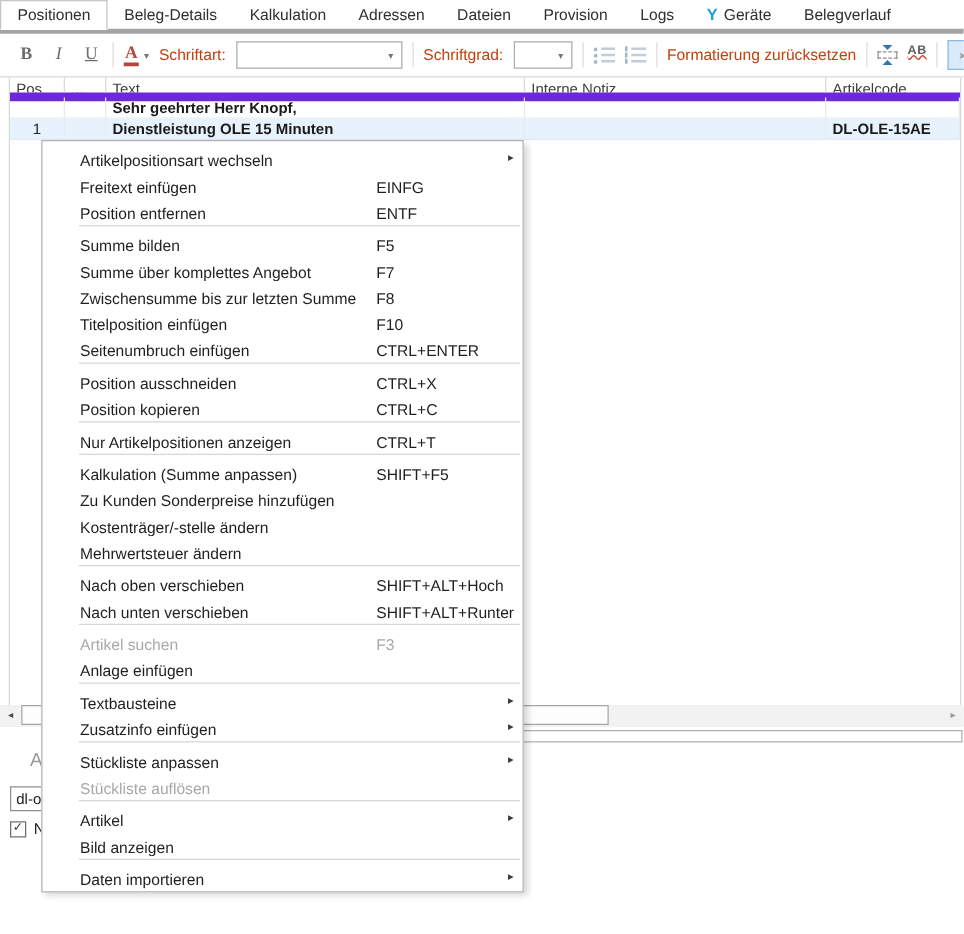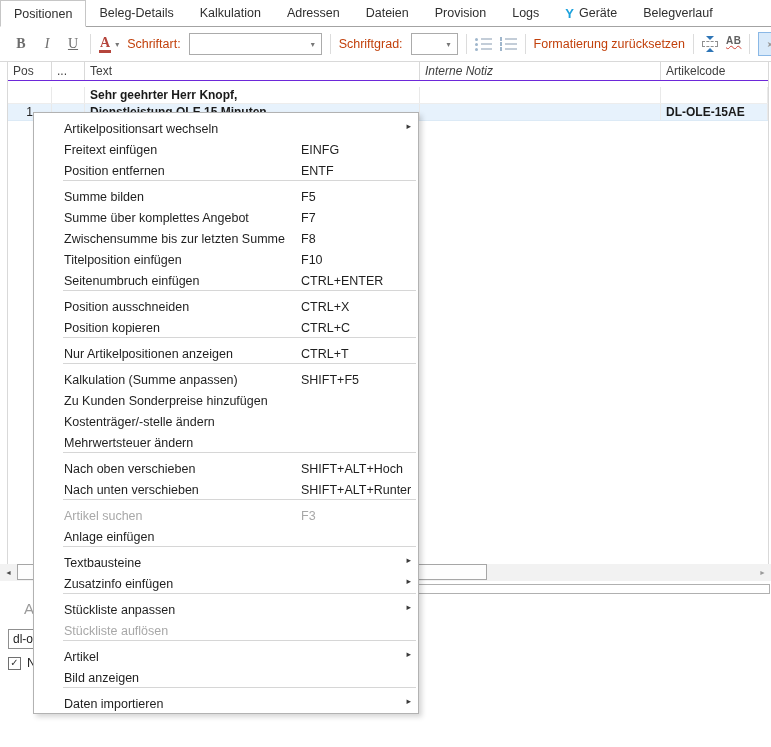--- a/index.html
+++ b/index.html
@@ -9,21 +9,21 @@
     background: #fff;
     font-family: "Liberation Sans", sans-serif;
     overflow: hidden;
     color: #333;
   }
 
   
   .tabbar {
     position: absolute; top: 0; left: 0; right: 0; height: 27px;
     display: flex; align-items: stretch;
-    border-bottom: 1px solid #a3a3a3; background: #fff;
+    border-bottom: 4px solid #a3a3a3; background: #fff;
   }
   .tab {
     display: flex; align-items: center; gap: 5px;
     padding: 0 13px; font-size: 12.5px; color: #2f2f2f;
     position: relative; cursor: default; white-space: nowrap;
   }
   .tab.active {
     border: 1px solid #c6c6c6; border-bottom: 1px solid #fff;
     margin-bottom: -1px; background: #fff; z-index: 2;
   }
@@ -83,30 +83,30 @@
 
   
   .grid {
     position: absolute; top: 61px; left: 0; width: 771px; height: 520px;
     border-top: 1px solid #d9d9d9; border-bottom: 1px solid #c9c9c9; background: #fff;
   }
   .gvline { position: absolute; top: 0; width: 1px; height: 502px; background: #d9d9d9; }
   .gvline.left { left: 7px; } .gvline.right { left: 768px; }
   .ghead {
     position: absolute; top: 0; left: 8px; right: 3px; height: 19px;
-    display: flex; border-bottom: 1px solid #6d28d9;
+    display: flex; border-bottom: 7px solid #6d28d9;
     font-size: 12px; color: #3f3f3f;
   }
   .hcell { padding: 2px 0 0 5px; border-right: 1px solid #d9d9d9; white-space: nowrap; overflow: hidden; }
   .c-pos { width: 44px; flex: none; }
   .c-dots { width: 33px; flex: none; }
   .c-text { width: 335px; flex: none; }
-  .c-notiz { width: 241px; flex: none; font-style: italic; }
+  .c-notiz { width: 241px; flex: none; }
   .c-code { width: 107px; flex: none; border-right: none; }
-  .gbody { position: absolute; top: 25px; left: 8px; right: 3px; }
+  .gbody { position: absolute; top: 16px; left: 8px; right: 3px; }
   .grow { display: flex; height: 17px; font-size: 12px; border-bottom: 1px solid #ededed; }
   .grow.sel { background: var(--sel-row, #e7f2fc); border-bottom-color: #dceaf6; }
   .grow .cell { padding: 1px 0 0 5px; border-right: 1px solid #e9e9e9; white-space: nowrap; overflow: hidden; }
   .grow .c-text, .grow .c-code { font-weight: bold; color: #1a1a1a; }
   .grow .c-pos { text-align: center; padding-left: 0; color: #222; }
 
   
   .hscroll { position: absolute; left: 0; top: 502px; width: 771px; height: 17px; background: #f2f2f2; }
   .hs-btn {
     position: absolute; top: 0; width: 17px; height: 17px; background: #f2f2f2;

